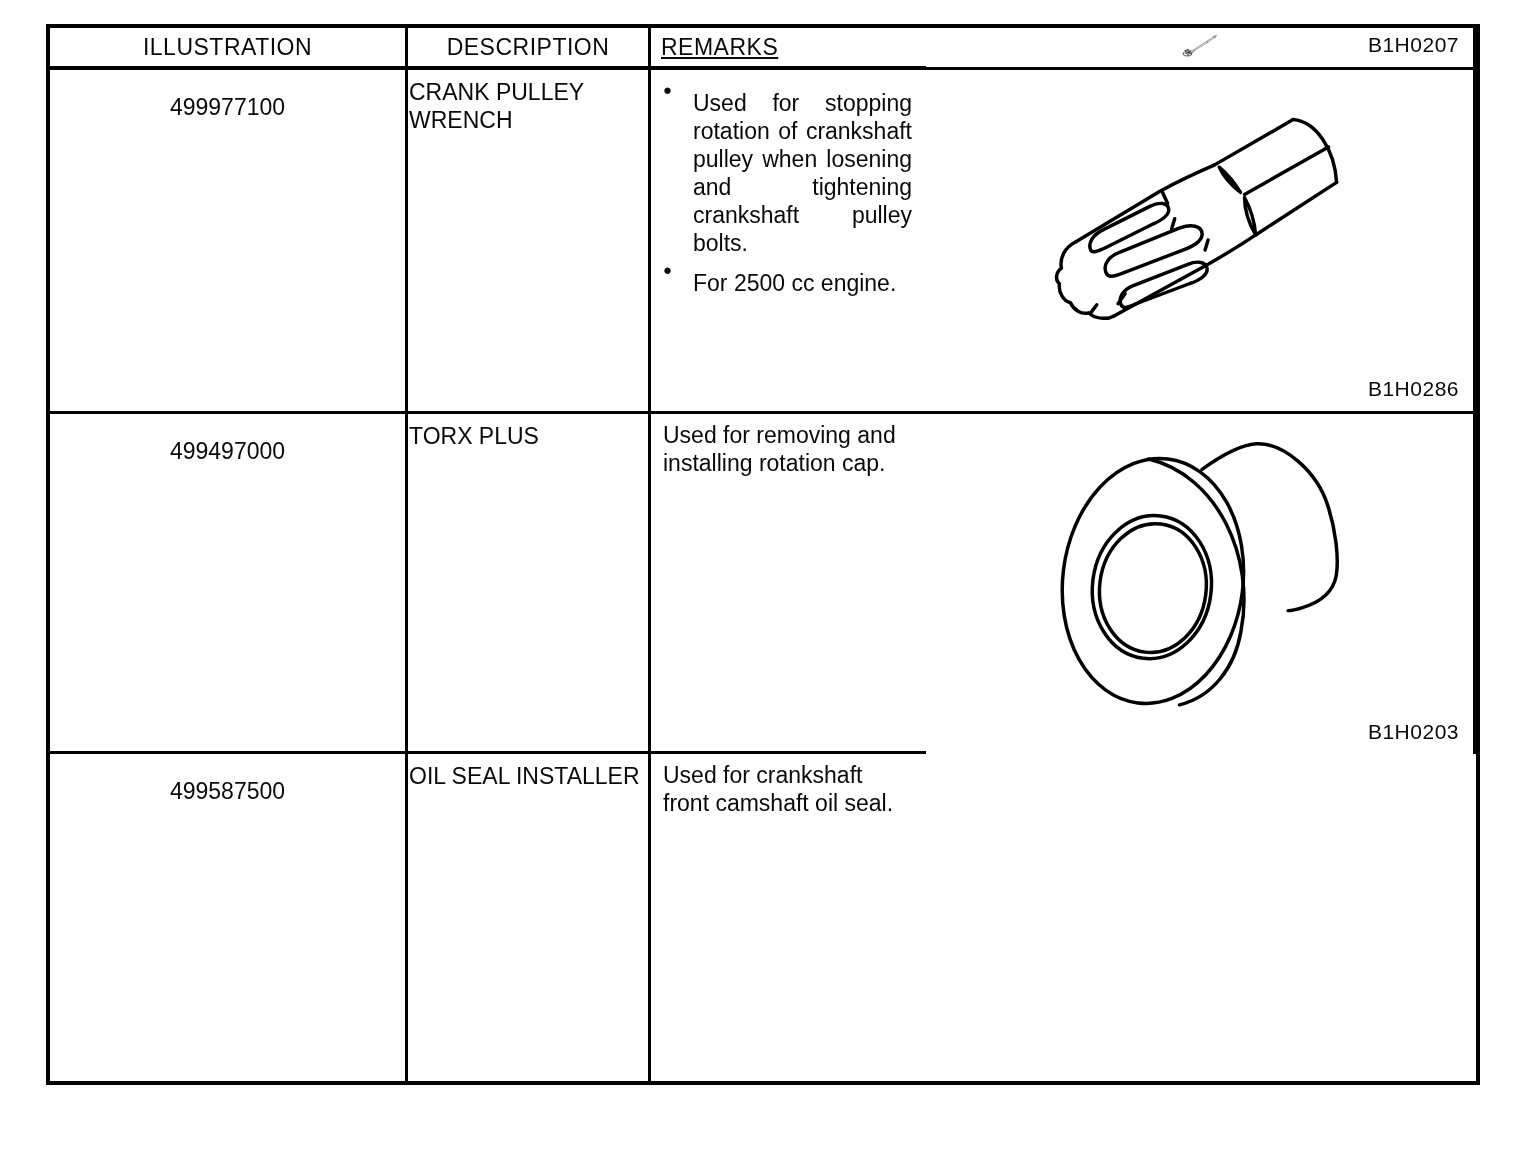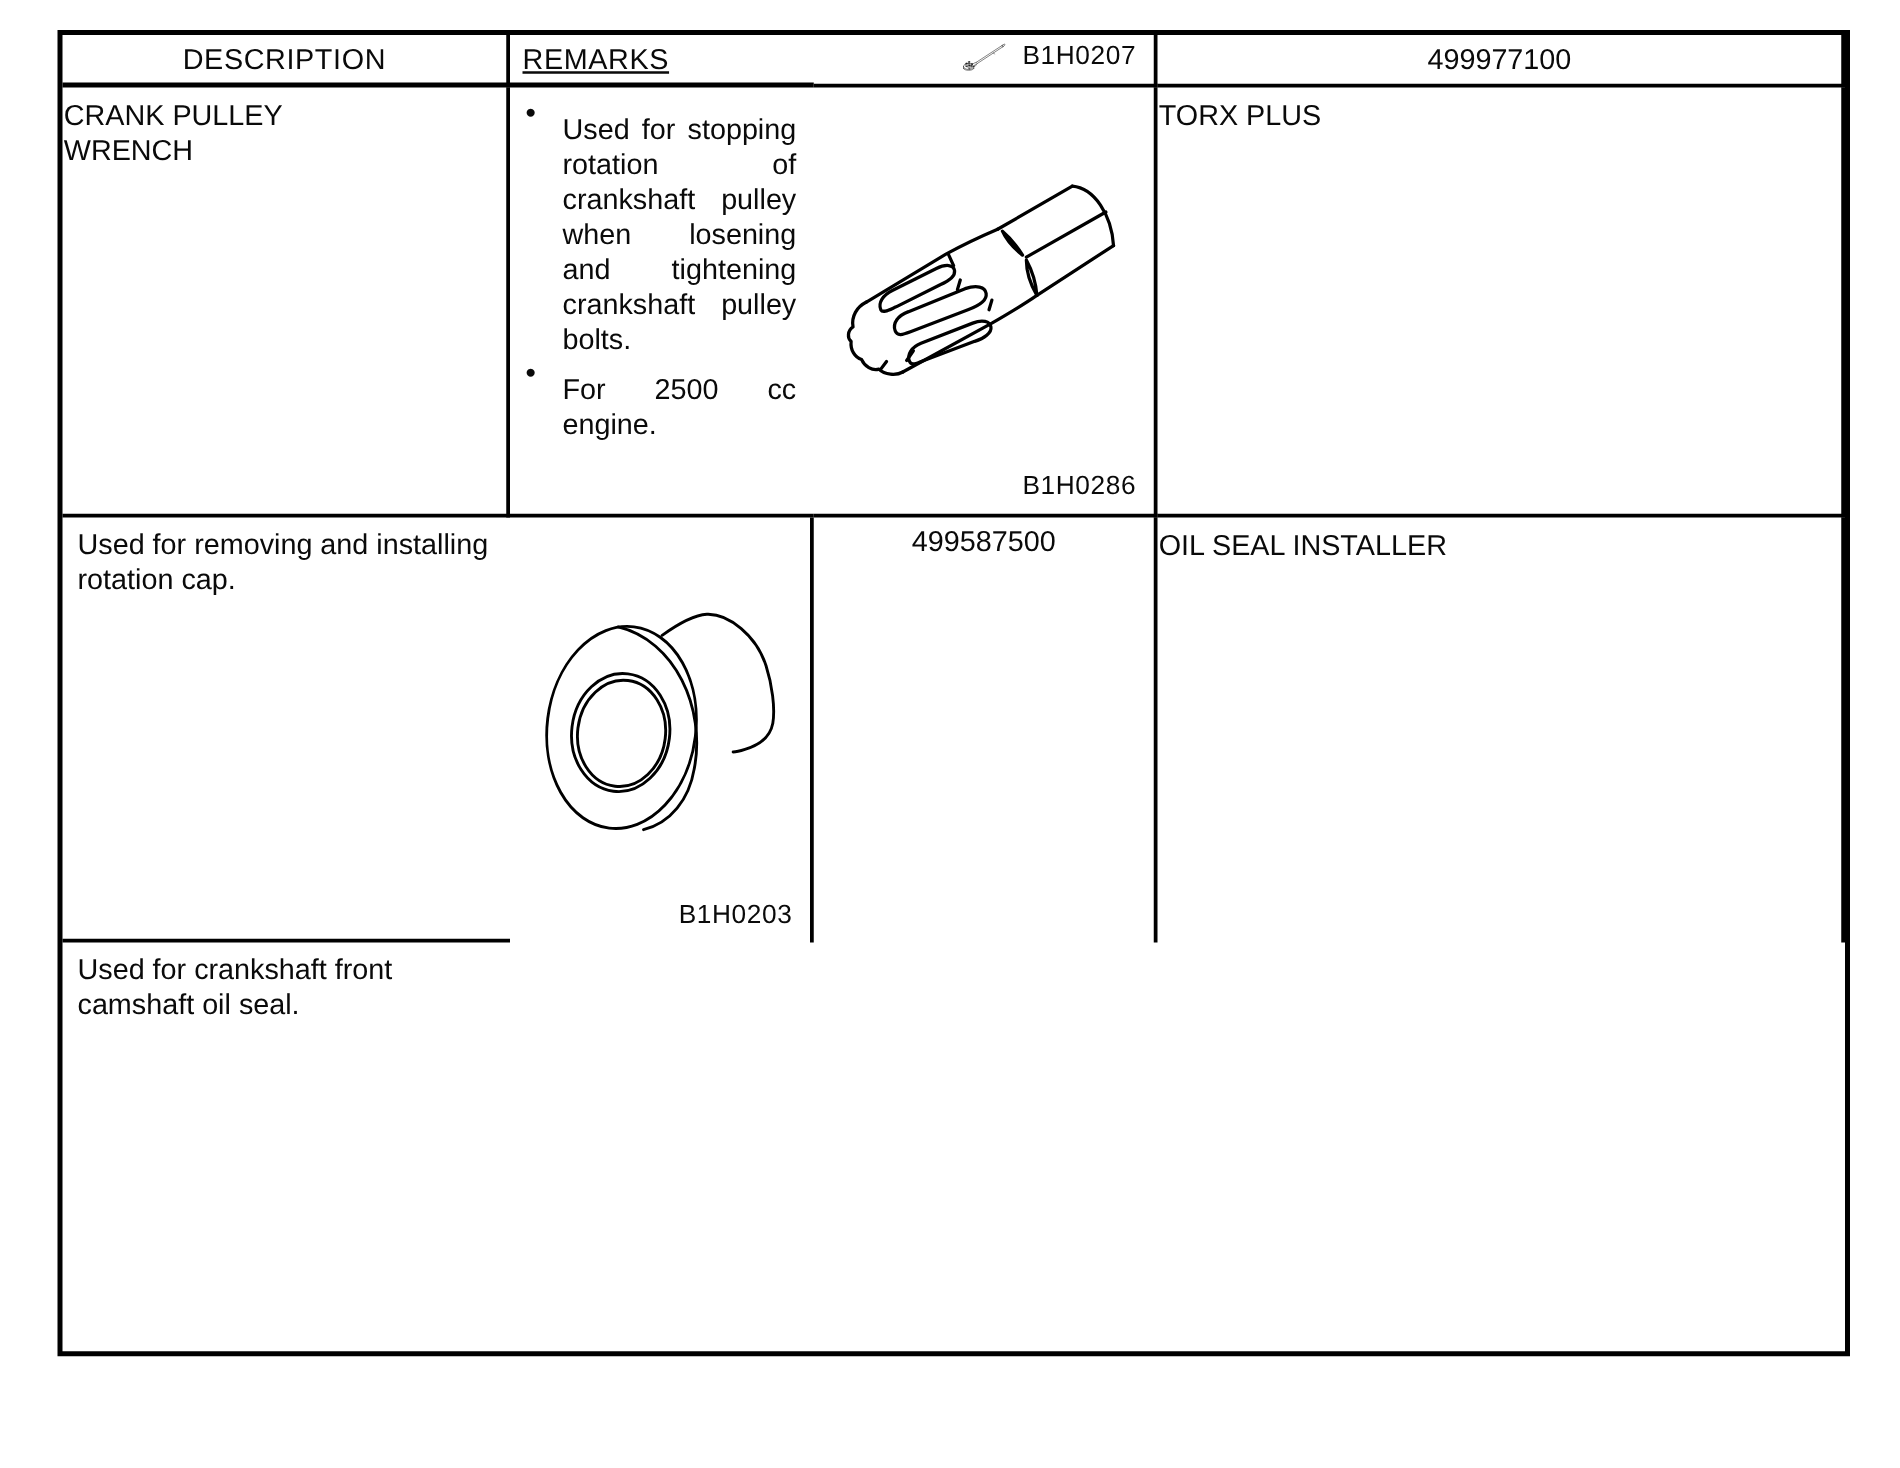--- a/index.html
+++ b/index.html
@@ -29,39 +29,42 @@
     font-size:23px;letter-spacing:0.5px;
     border-bottom:4px solid #000;
   }
   .head.remarks-head{justify-content:flex-start;padding-left:10px;text-decoration:underline;}
   .illus{padding:0;}
   .illus svg{position:absolute;left:0;top:0;width:100%;height:100%;}
   .figcode{
     position:absolute;right:14px;bottom:8px;
     font-size:21px;letter-spacing:0.5px;
   }
-  .toolnum{padding-top:5px;text-align:center;}
+  .toolnum{padding-top:23px;text-align:center;}
   .desc{padding:8px 6px 0 1px;}
   .desc .wrap-narrow{max-width:200px;}
   .remarks{padding:7px 14px 0 12px;}
   .remarks.bulleted{padding-left:10px;}
   .bullet-item{display:flex;align-items:flex-start;}
   .bullet-glyph{
     flex:0 0 30px;font-size:15px;line-height:28px;
     transform:translateY(-1px);text-align:left;padding-left:2px;
   }
   .bullet-text{flex:1 1 auto;text-align:justify;margin-top:12px;}
   .plain-remark{text-align:left;}
   .lineart{stroke:#000;stroke-width:3.4;fill:none;stroke-linecap:round;stroke-linejoin:round;}
 </style>
 </head>
 <body>
 
 <div class="tool-table">
 
+  <div class="cell head">
+    <span>ILLUSTRATION</span>
+  </div>
   <div class="cell head">
     <span>DESCRIPTION</span>
   </div>
   <div class="cell head remarks-head last-col">
     <span>REMARKS</span>
   </div>
 
   <div class="cell illus">
     <svg viewBox="0 0 355 341" aria-hidden="true">
       <g class="lineart">
@@ -138,20 +141,23 @@
         <path d="M222,126 C228,137 232,150 233,163 C226,151 222,138 222,126 Z"></path>
 
         <path d="M192,94 L270,49"></path>
         <path d="M222,123 L305,76"></path>
         <path d="M233,163 L313,111"></path>
         <path d="M270,49 C293,51 311,79 313,111"></path>
       </g>
     </svg>
     <span class="figcode">B1H0286</span>
   </div>
+  <div class="cell toolnum">
+    <span>499497000</span>
+  </div>
   <div class="cell desc">
     <div>TORX PLUS</div>
   </div>
   <div class="cell last-col remarks">
     <div class="plain-remark">Used for removing and installing rotation cap.</div>
   </div>
 
   <div class="cell illus last-row">
     <svg viewBox="0 0 355 332" aria-hidden="true">
       <g class="lineart">

